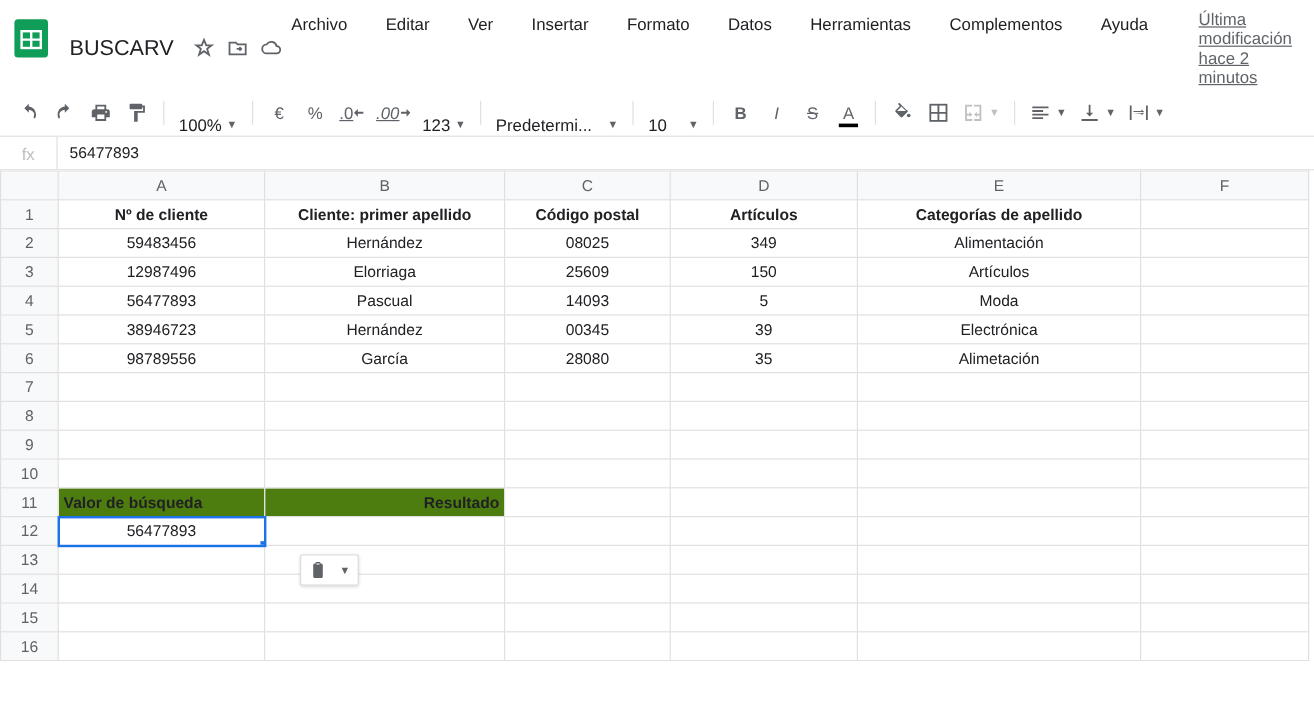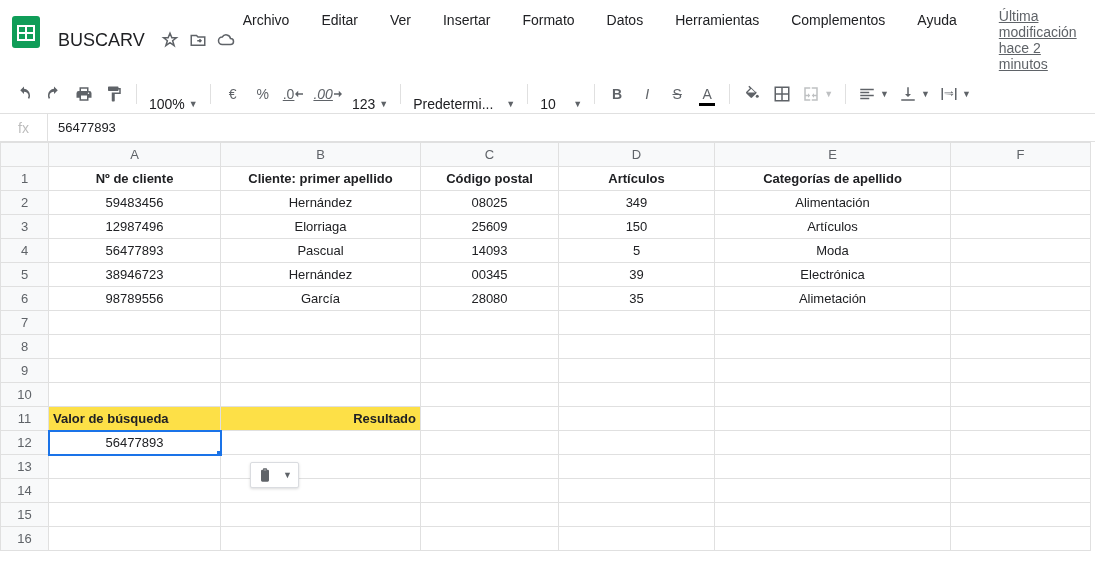--- a/index.html
+++ b/index.html
@@ -29,21 +29,21 @@
 .formula-input { flex: 1; padding: 0 10px; font-size: 13px; height: 100%; display: flex; align-items: center; }
 
 .sheet-area { overflow: auto; }
 .sheet-table { border-collapse: collapse; table-layout: fixed; }
 .sheet-table td, .sheet-table th { border: 1px solid #e0e0e0; height: 24px; padding: 0 4px; font-size: 13px; white-space: nowrap; overflow: hidden; }
 .corner-cell { width: 48px; background: #f8f9fa; border-top: none; border-left: none; }
 .col-header { background: #f8f9fa; text-align: center; color: #5f6368; font-weight: normal; font-size: 11px; height: 24px; }
 .row-header { width: 48px; background: #f8f9fa; text-align: center; color: #5f6368; font-size: 11px; }
 .data-cell { text-align: center; color: #202124; }
 .data-bold { font-weight: bold; }
-.green-bg { background: #fde047; }
+.green-bg { background: #4d7c0f; }
 .selected-cell { outline: 2px solid #1a73e8; outline-offset: -1px; position: relative; }
 .selected-cell::after { content: ''; position: absolute; right: -3px; bottom: -3px; width: 6px; height: 6px; background: #1a73e8; }
 
 .paste-chip { position: absolute; background: #fff; border: 1px solid #dadce0; border-radius: 2px; padding: 4px 6px; display: flex; align-items: center; gap: 6px; box-shadow: 0 1px 3px rgba(0,0,0,0.15); }
 .paste-chip svg { width: 16px; height: 16px; fill: #5f6368; }
 
 .col-A { width: 172px; }
 .col-B { width: 200px; }
 .col-C { width: 138px; }
 .col-D { width: 156px; }

